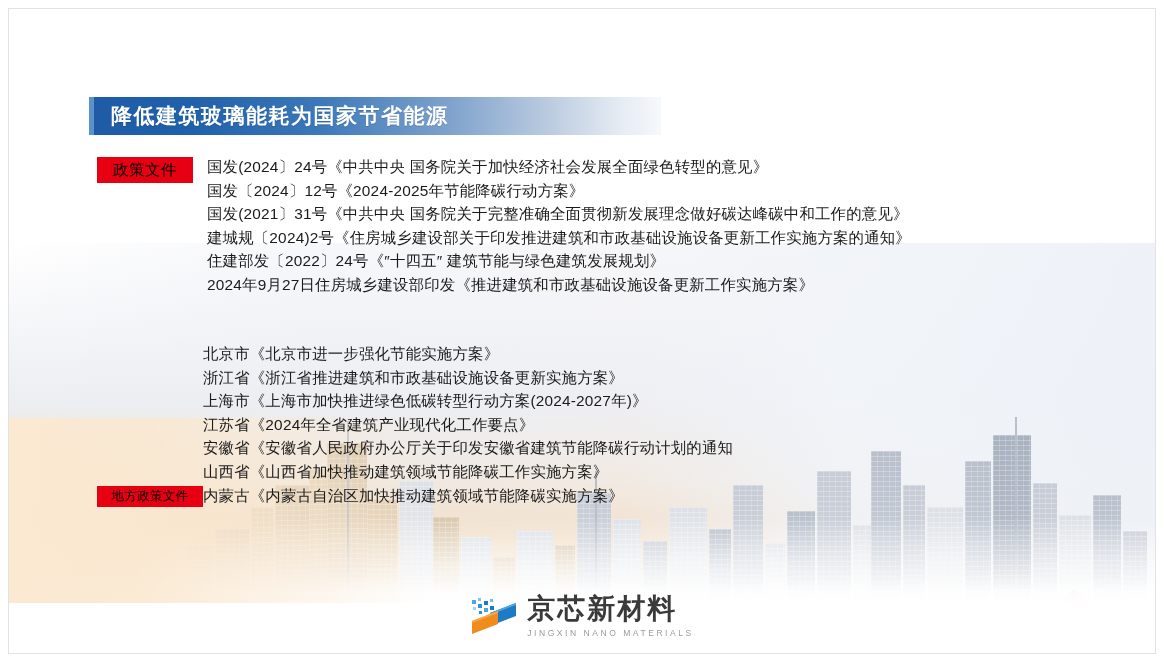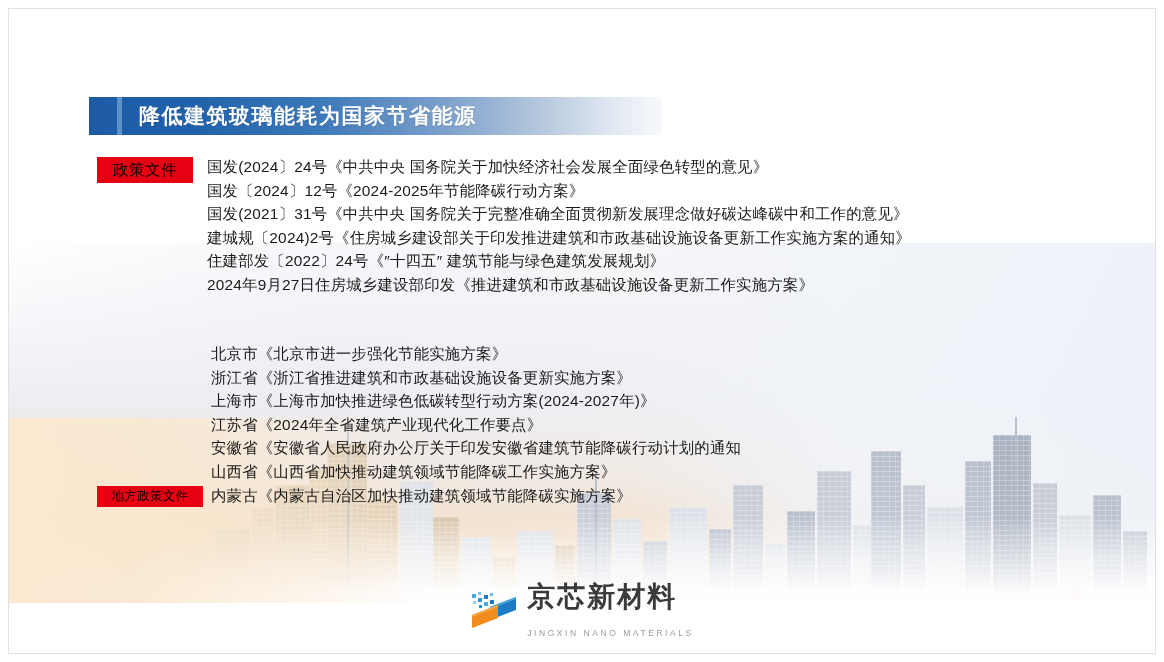--- a/index.html
+++ b/index.html
@@ -124,21 +124,20 @@
     background: linear-gradient(to right,
       #1e5ba6 0%,
       #2061ab 18%,
       #3c78b9 40%,
       #7ba0cb 62%,
       #b9cadf 80%,
       #e6ecf4 93%,
       #f6f8fb 100%);
     display: flex;
     align-items: center;
-    padding-left: 28px;
   }
   .title-bar-accent {
     width: 5px;
     height: 100%;
     background: #5a93c9;
     flex: 0 0 auto;
   }
   .title-text {
     color: #ffffff;
     font-size: 21px;
@@ -188,21 +187,21 @@
     margin-left: 0;
   }
   .doc-list li {
     color: #1a1a1a;
     white-space: nowrap;
     font-size: 15.4px;
     line-height: 23.6px;
     letter-spacing: 0.2px;
   }
   #section-national .doc-list { margin-left: 14px; margin-top: -2px; }
-  #section-local    .doc-list { margin-left: 8px; margin-top: -3px; }
+  #section-local    .doc-list { margin-left: 0; margin-top: -3px; }
 
   
   .footer-logo {
     position: absolute;
     left: 0; right: 0;
     bottom: 14px;
     display: flex;
     justify-content: center;
     align-items: center;
   }
@@ -219,21 +218,21 @@
     font-weight: bold;
     color: #3a3a3a;
     letter-spacing: 2px;
     line-height: 26px;
   }
   .logo-en {
     font-size: 8.5px;
     color: #9a9a9a;
     letter-spacing: 2.55px;
     line-height: 12px;
-    margin-top: 17px;
+    margin-top: 5px;
   }
 </style>
 </head>
 <body>
 
 <div class="slide-frame">
 
   <div class="bg-photo">
     <div class="bg-sky"></div>
     <div class="bg-sky-right"></div>

